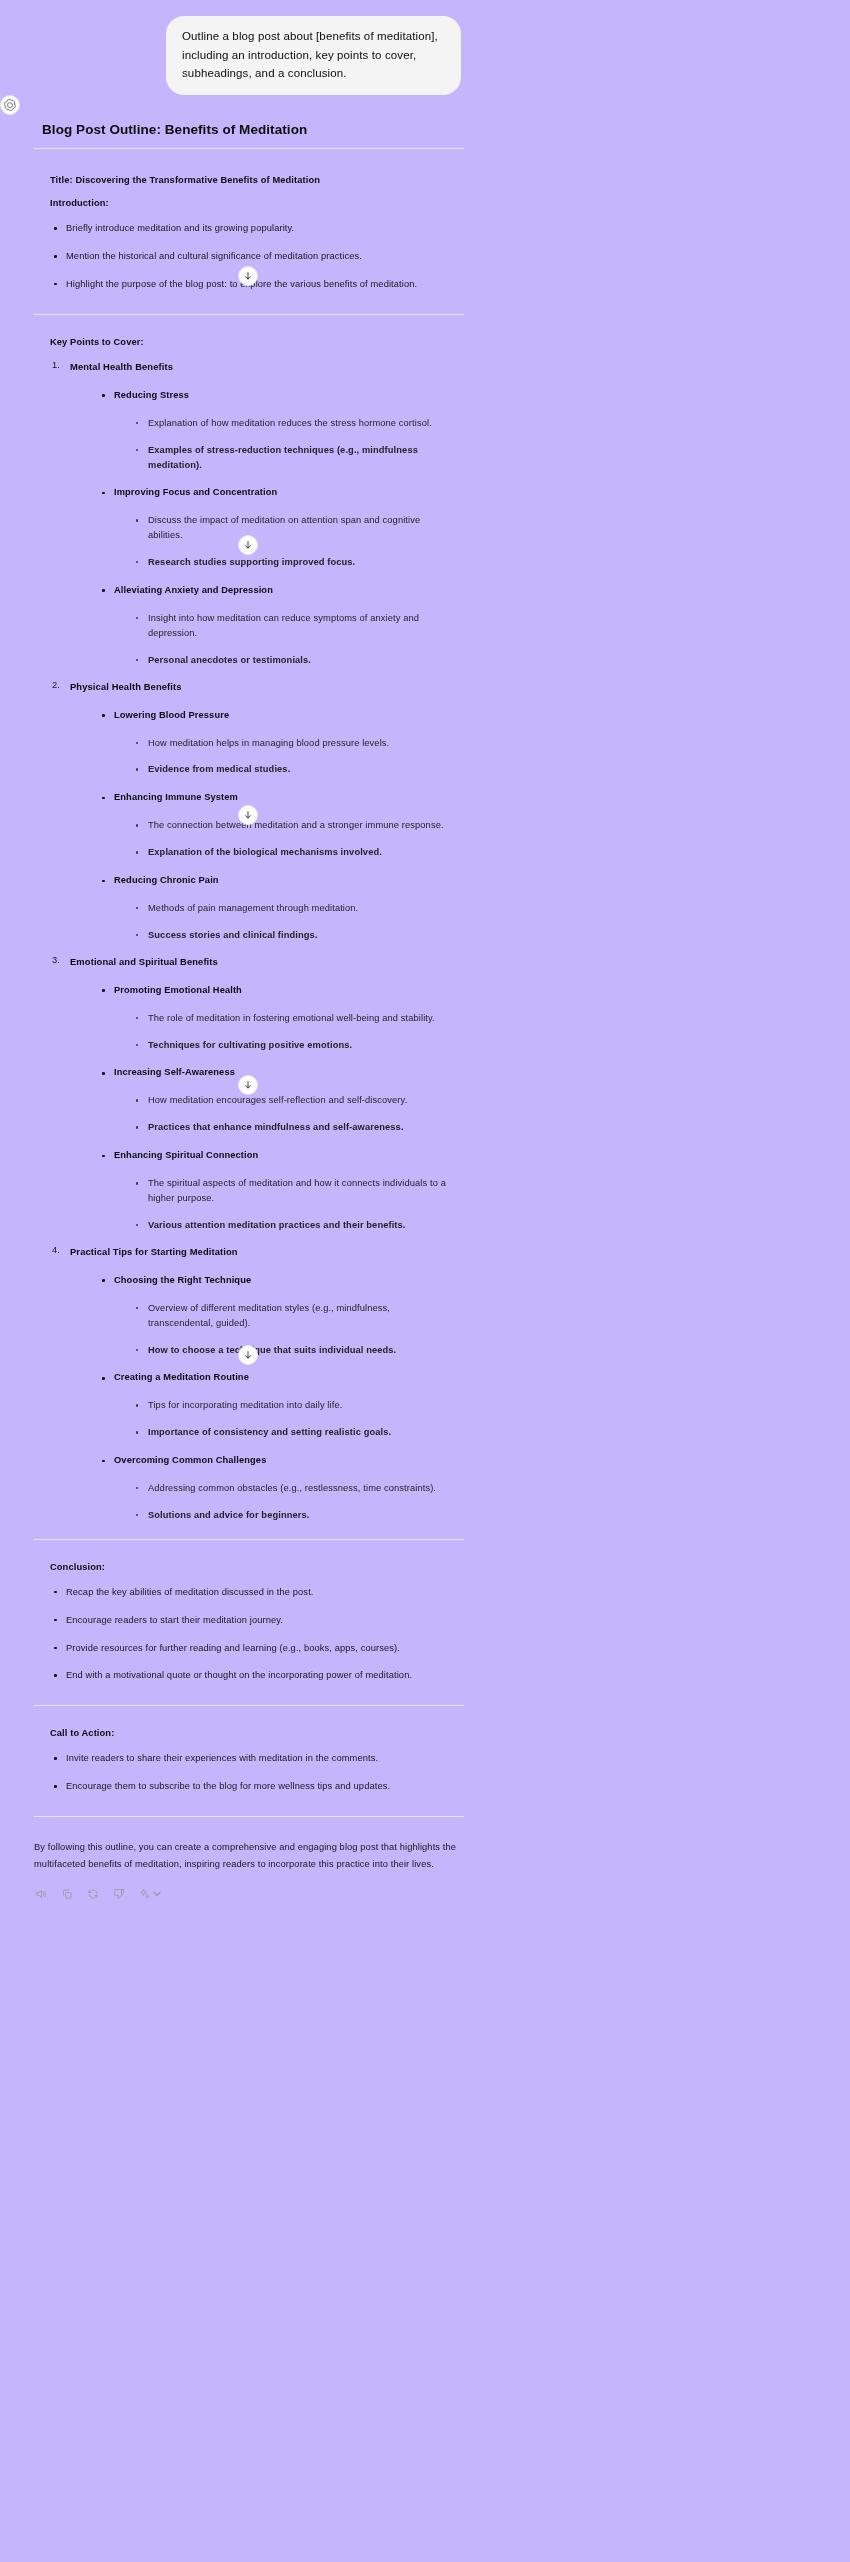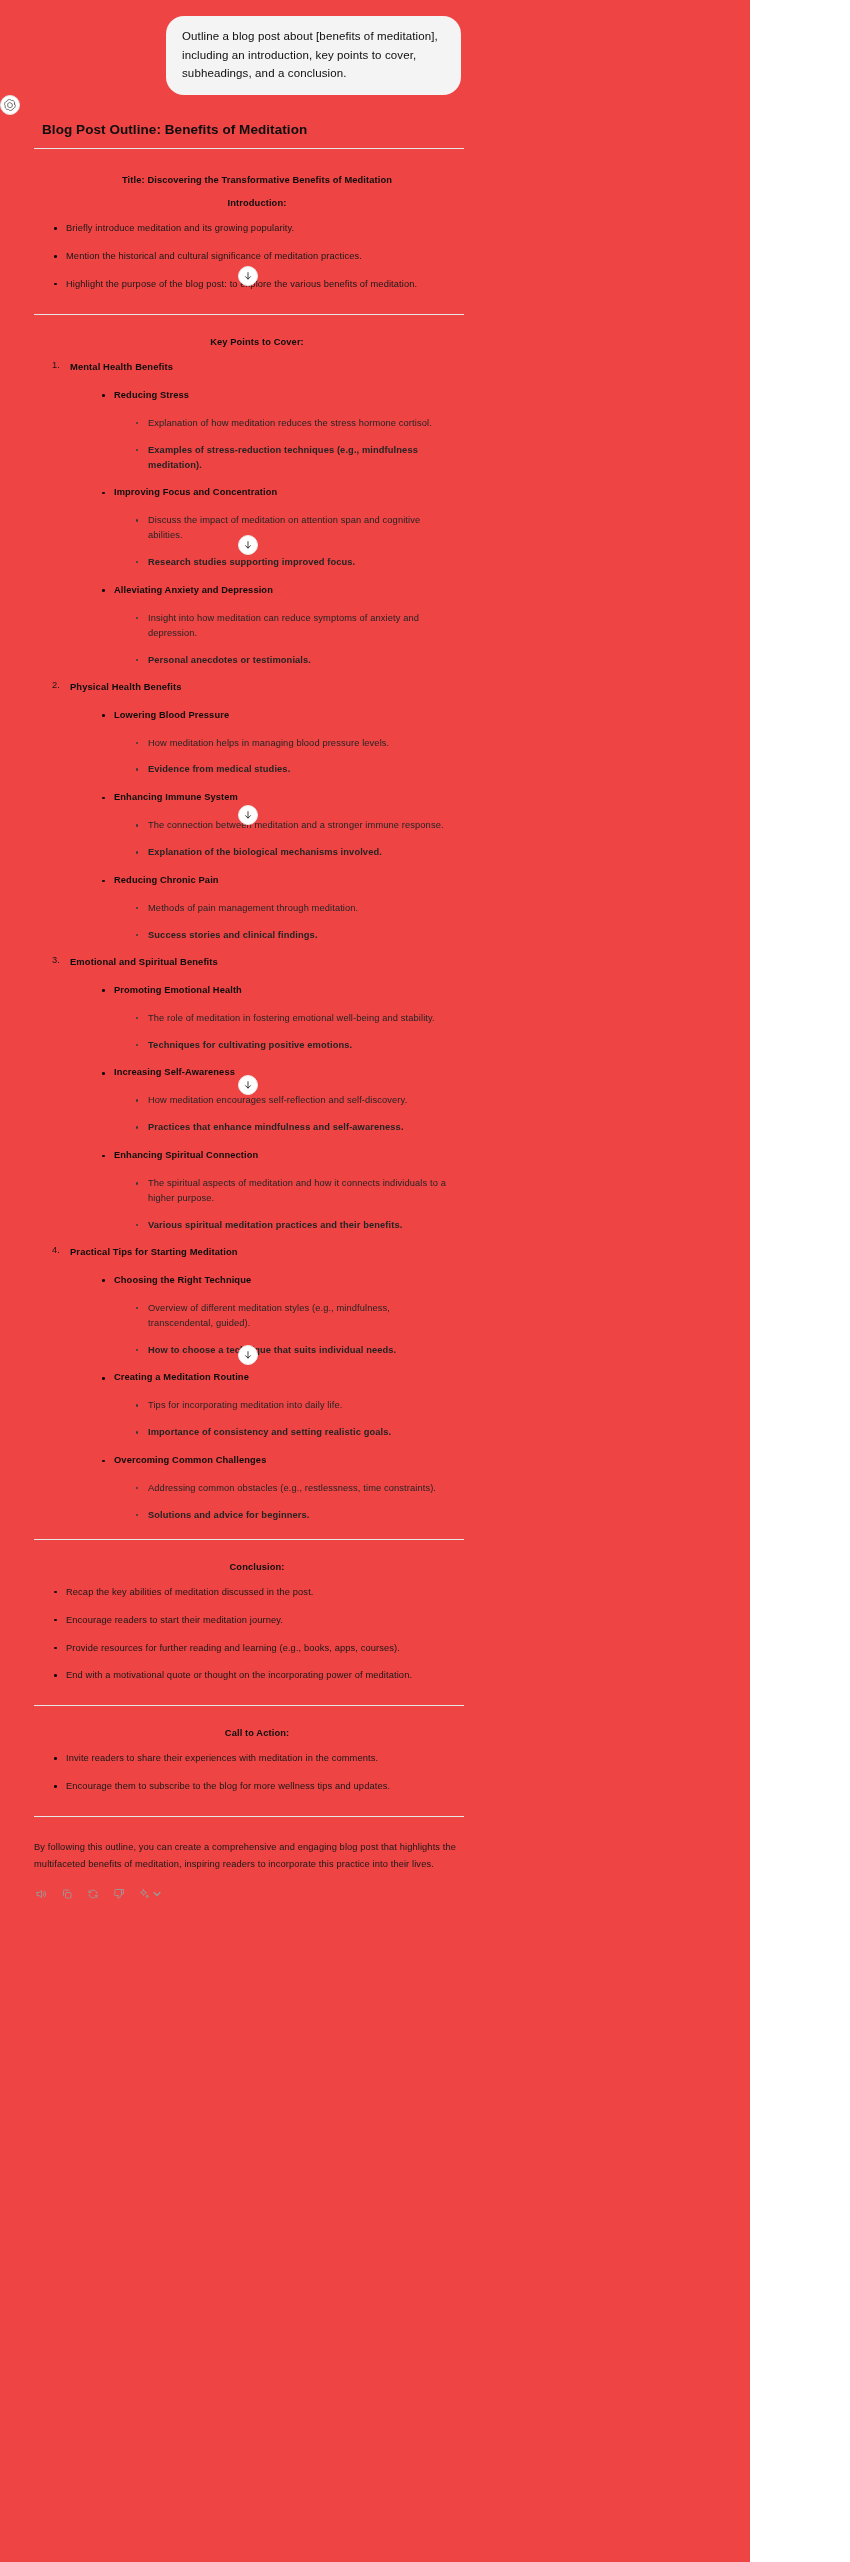--- a/index.html
+++ b/index.html
@@ -8,23 +8,23 @@
     background: #ffffff;
     width: 850px;
   }
   body {
     font-family: "Liberation Sans", sans-serif;
     color: #0d0d0d;
     -webkit-font-smoothing: antialiased;
   }
   .page {
     position: relative;
-    width: 750px;
+    width: 850px;
     min-height: 2562px;
-    background: #ef4444;
+    background: #c4b5fd;
     overflow: hidden;
   }
 
   
   .prompt-row {
     display: flex;
     justify-content: flex-start;
     padding: 16px 0 0 0;
   }
   .prompt-bubble {
@@ -77,21 +77,20 @@
     width: 430px;
   }
   hr.rule.mid { margin: 22px 0 22px 0; }
   hr.rule.tight { margin: 16px 0 22px 0; }
   p.bold-label {
     font-size: 9.3px;
     font-weight: 700;
     margin: 0 0 13px 16px;
     color: #0d0d0d;
     letter-spacing: 0.012em;
-    text-align: center;
   }
   p.closing {
     font-size: 9.3px;
     line-height: 1.85;
     margin: 0 0 14px 0;
     color: #181818;
     letter-spacing: 0.012em;
   }
 
   ul.lvl1 {
@@ -341,21 +340,21 @@
               <div class="sub-title">Increasing Self-Awareness</div>
               <ul class="lvl3">
                 <li>How meditation encourages self-reflection and self-discovery.</li>
                 <li>Practices that enhance mindfulness and self-awareness.</li>
               </ul>
             </li>
             <li class="sub">
               <div class="sub-title">Enhancing Spiritual Connection</div>
               <ul class="lvl3">
                 <li>The spiritual aspects of meditation and how it connects individuals to a higher purpose.</li>
-                <li>Various spiritual meditation practices and their benefits.</li>
+                <li>Various attention meditation practices and their benefits.</li>
               </ul>
             </li>
           </ul>
         </li>
 
         <li class="sect sect-block">
           <div class="sect-title">Practical Tips for Starting Meditation</div>
           <ul class="lvl2">
             <li class="sub">
               <div class="sub-title">Choosing the Right Technique</div>

